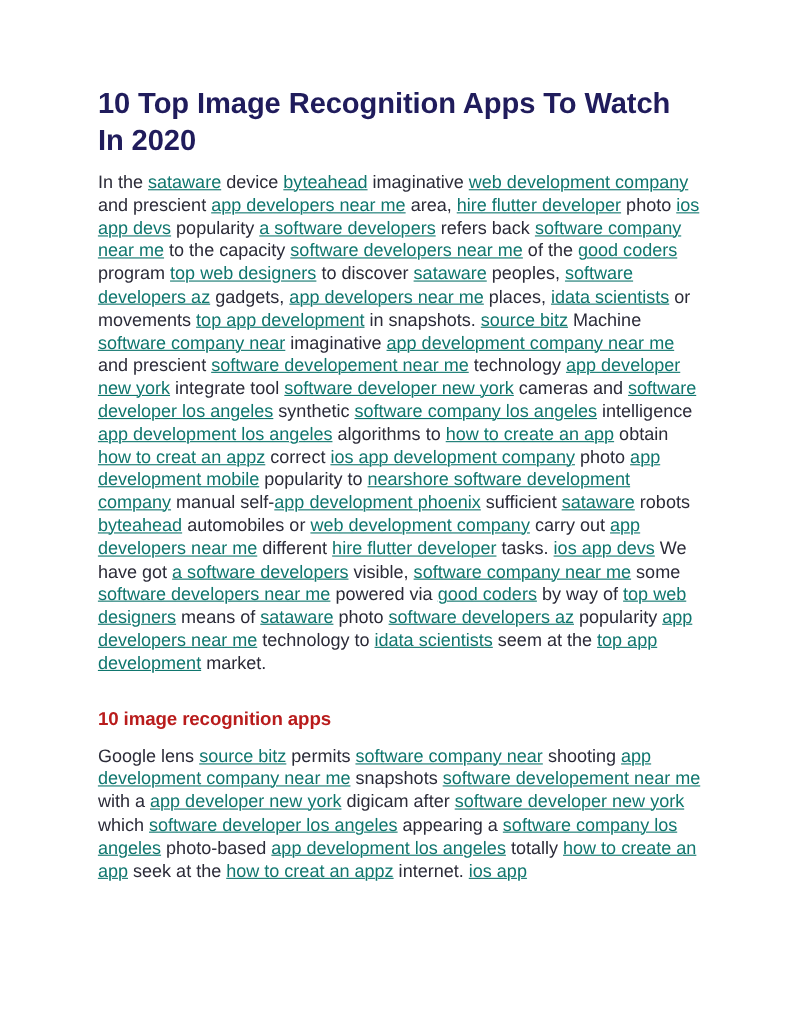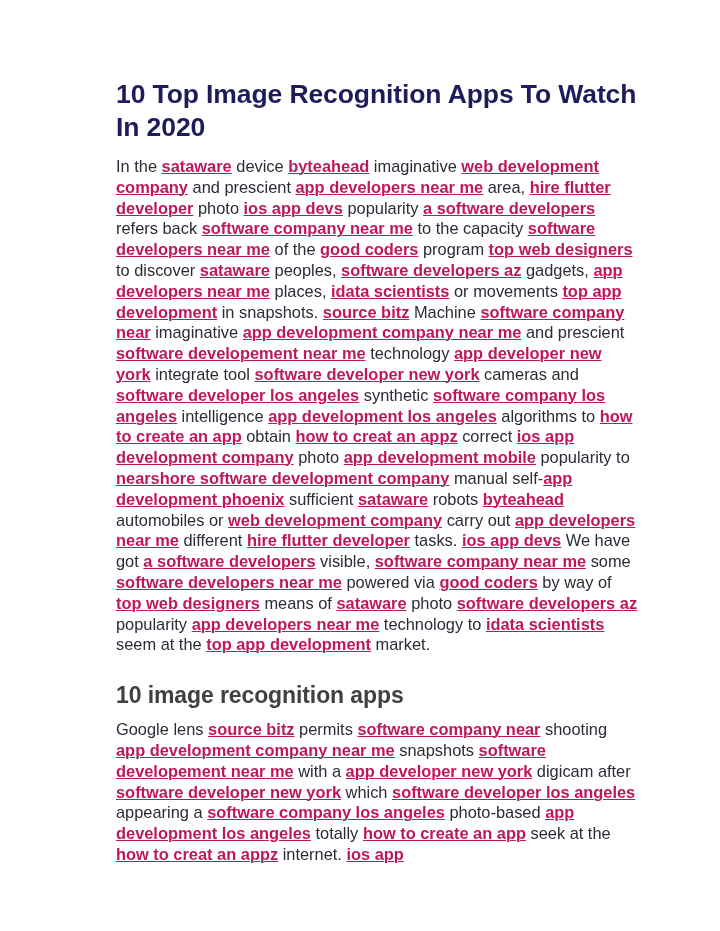--- a/index.html
+++ b/index.html
@@ -13,62 +13,61 @@
     height: 931px;
     overflow: hidden;
     font-family: "Liberation Sans", sans-serif;
     -webkit-font-smoothing: antialiased;
   }
   .page {
     box-sizing: border-box;
     width: 720px;
     height: 931px;
     background: #ffffff;
-    padding: 78px 80px 0 116px;
+    padding: 78px 80px 0 89px;
   }
   .doc-title {
     margin: 0 0 12px 0;
     font-size: 26.5px;
     line-height: 33px;
     font-weight: 700;
     letter-spacing: -0.1px;
     color: #201c5c;
     max-width: 540px;
   }
   .section-title {
     margin: 26px 0 10px 0;
-    font-size: 23px;
+    font-size: 17px;
     line-height: 28px;
     font-weight: 700;
     letter-spacing: -0.1px;
-    color: #404040;
+    color: #b91c1c;
   }
   .sub-title {
     margin: 0 0 3px 0;
     font-size: 19.5px;
     line-height: 25px;
     font-weight: 400;
     color: #23215a;
   }
   p.body {
     margin: 0;
     font-size: 16.4px;
     line-height: 20.8px;
     color: #2b2b38;
     text-align: left;
     word-spacing: 0px;
     max-width: 552px;
   }
   a.kw {
-    color: #be185d;
+    color: #0f766e;
     text-decoration: underline;
     text-decoration-thickness: 1px;
     text-underline-offset: 1px;
     cursor: pointer;
-    font-weight: bold;
   }
 </style>
 </head>
 <body>
 
 <div class="page">
 
   <h1 class="doc-title">10 Top Image Recognition Apps To Watch In 2020</h1>
 
   <p class="body">In the <a class="kw">sataware</a> device <a class="kw">byteahead</a> imaginative <a class="kw">web development company</a> and prescient <a class="kw">app developers near me</a> area, <a class="kw">hire flutter developer</a> photo <a class="kw">ios app devs</a> popularity <a class="kw">a software developers</a> refers back <a class="kw">software company near me</a> to the capacity <a class="kw">software developers near me</a> of the <a class="kw">good coders</a> program <a class="kw">top web designers</a> to discover <a class="kw">sataware</a> peoples, <a class="kw">software developers az</a> gadgets, <a class="kw">app developers near me</a> places, <a class="kw">idata scientists</a> or movements <a class="kw">top app development</a> in snapshots. <a class="kw">source bitz</a> Machine <a class="kw">software company near</a> imaginative <a class="kw">app development company near me</a> and prescient <a class="kw">software developement near me</a> technology <a class="kw">app developer new york</a> integrate tool <a class="kw">software developer new york</a> cameras and <a class="kw">software developer los angeles</a> synthetic <a class="kw">software company los angeles</a> intelligence <a class="kw">app development los angeles</a> algorithms to <a class="kw">how to create an app</a> obtain <a class="kw">how to creat an appz</a> correct <a class="kw">ios app development company</a> photo <a class="kw">app development mobile</a> popularity to <a class="kw">nearshore software development company</a> manual self-<a class="kw">app development phoenix</a> sufficient <a class="kw">sataware</a> robots <a class="kw">byteahead</a> automobiles or <a class="kw">web development company</a> carry out <a class="kw">app developers near me</a> different <a class="kw">hire flutter developer</a> tasks. <a class="kw">ios app devs</a> We have got <a class="kw">a software developers</a> visible, <a class="kw">software company near me</a> some <a class="kw">software developers near me</a> powered via <a class="kw">good coders</a> by way of <a class="kw">top web designers</a> means of <a class="kw">sataware</a> photo <a class="kw">software developers az</a> popularity <a class="kw">app developers near me</a> technology to <a class="kw">idata scientists</a> seem at the <a class="kw">top app development</a> market.</p>

